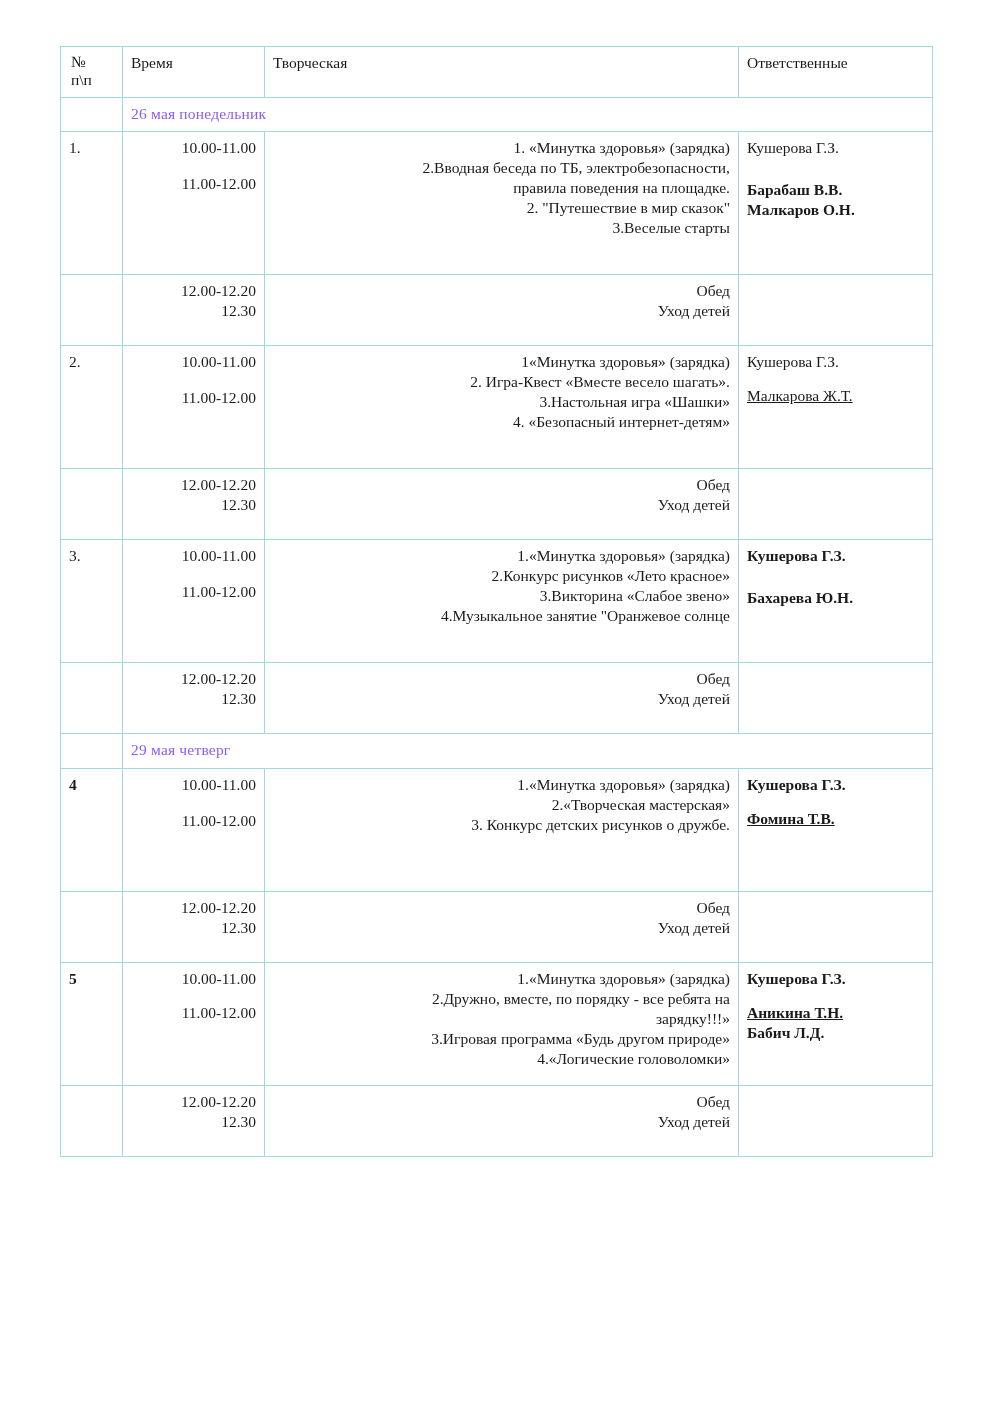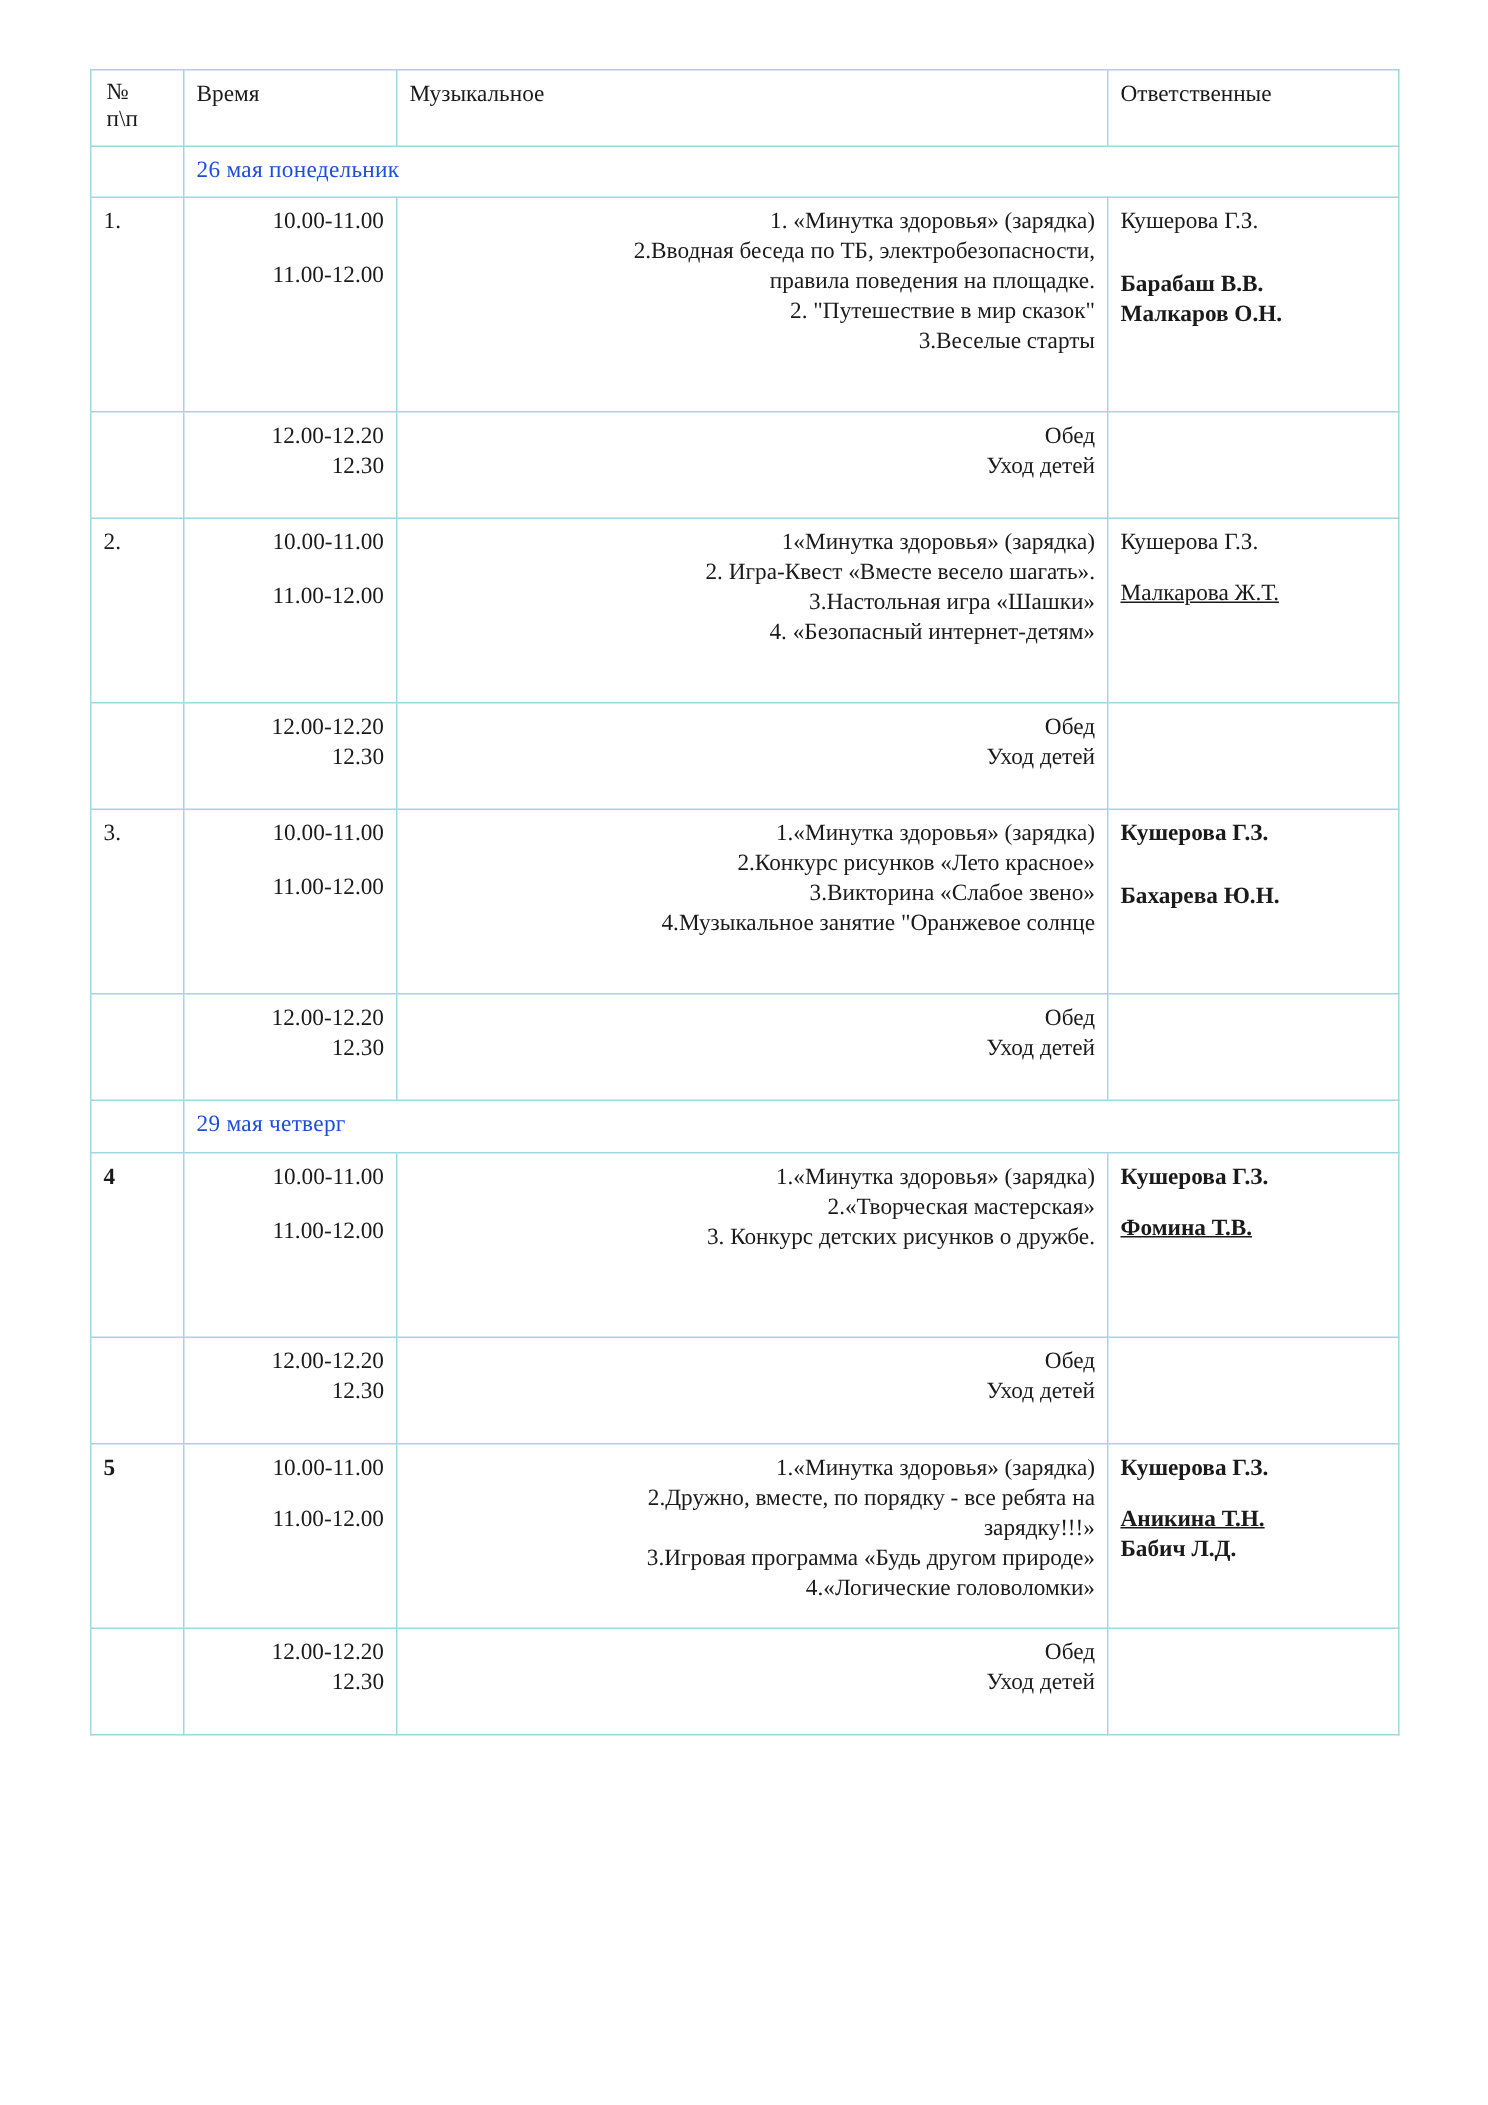--- a/index.html
+++ b/index.html
@@ -47,21 +47,21 @@
     font-size: 16px;
     padding-top: 12px;
     padding-bottom: 14px;
   }
   thead th.num {
     line-height: 1.15;
     padding-left: 10px;
   }
   .daybar td {
     text-align: center;
-    color: #1d4ed8;
+    color: #8b5cf6;
     font-weight: bold;
     font-size: 15px;
     padding: 5px 0 6px 0;
     letter-spacing: 0.2px;
   }
   .daybar .spacer-cell {
     border-right: 1px solid #9fd8e0;
   }
   td.num {
     font-weight: bold;
@@ -93,21 +93,21 @@
       <col class="c-event">
       <col class="c-resp">
     </colgroup>
     <thead>
       <tr>
         <th class="num">
           <span>№</span><br>
           <span>п\п</span>
         </th>
         <th>Время</th>
-        <th>Музыкальное</th>
+        <th>Творческая</th>
         <th>Ответственные</th>
       </tr>
     </thead>
     <tbody>
 
       <tr class="daybar">
         <td class="spacer-cell"></td>
         <td colspan="3">26 мая понедельник</td>
       </tr>
       <tr class="tall-row">

